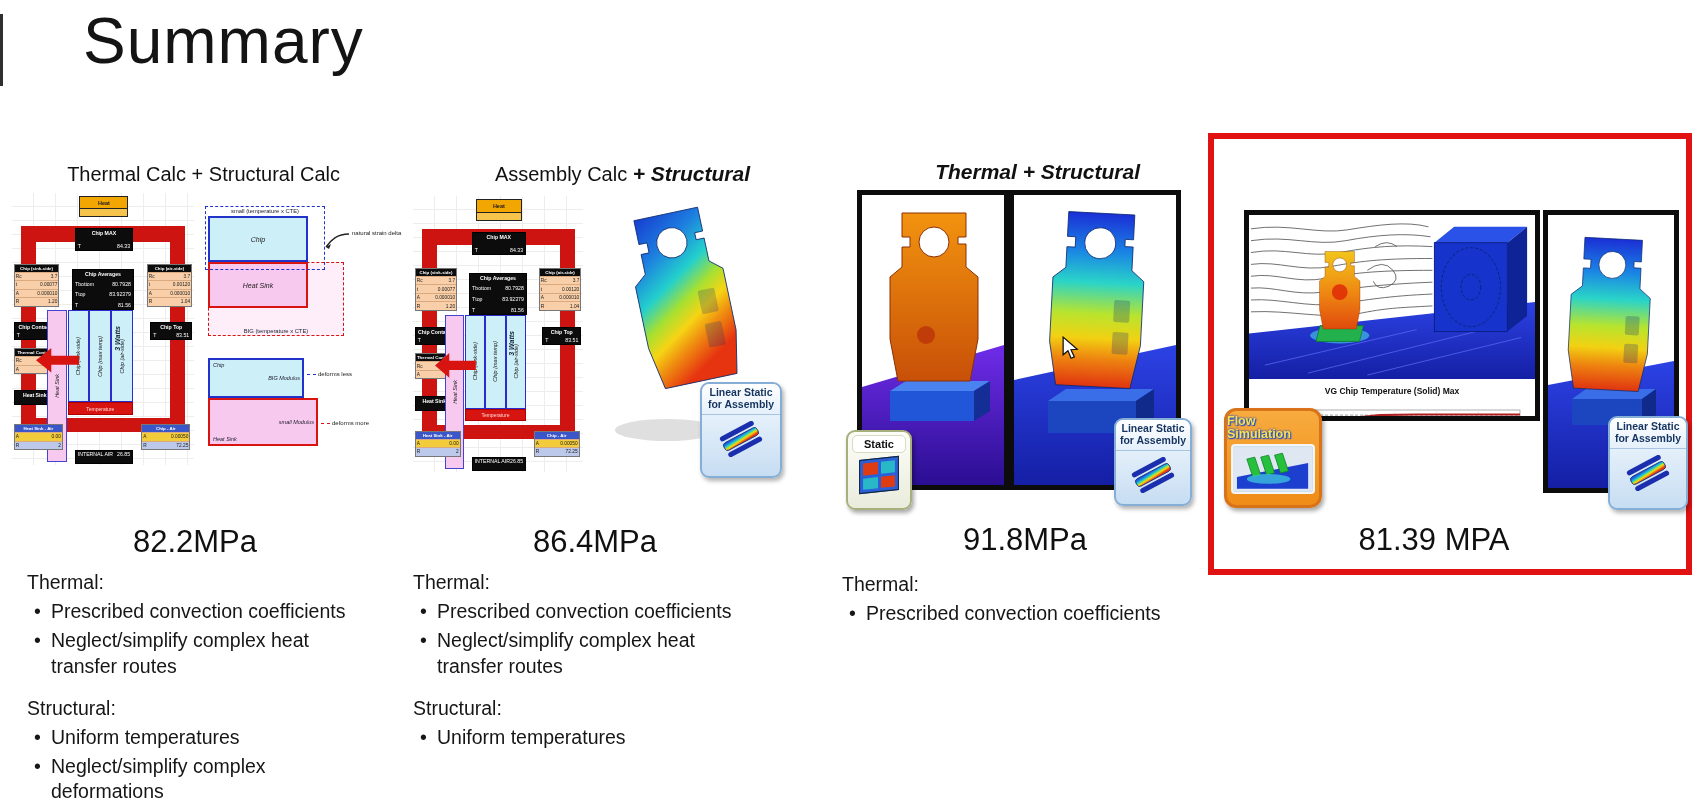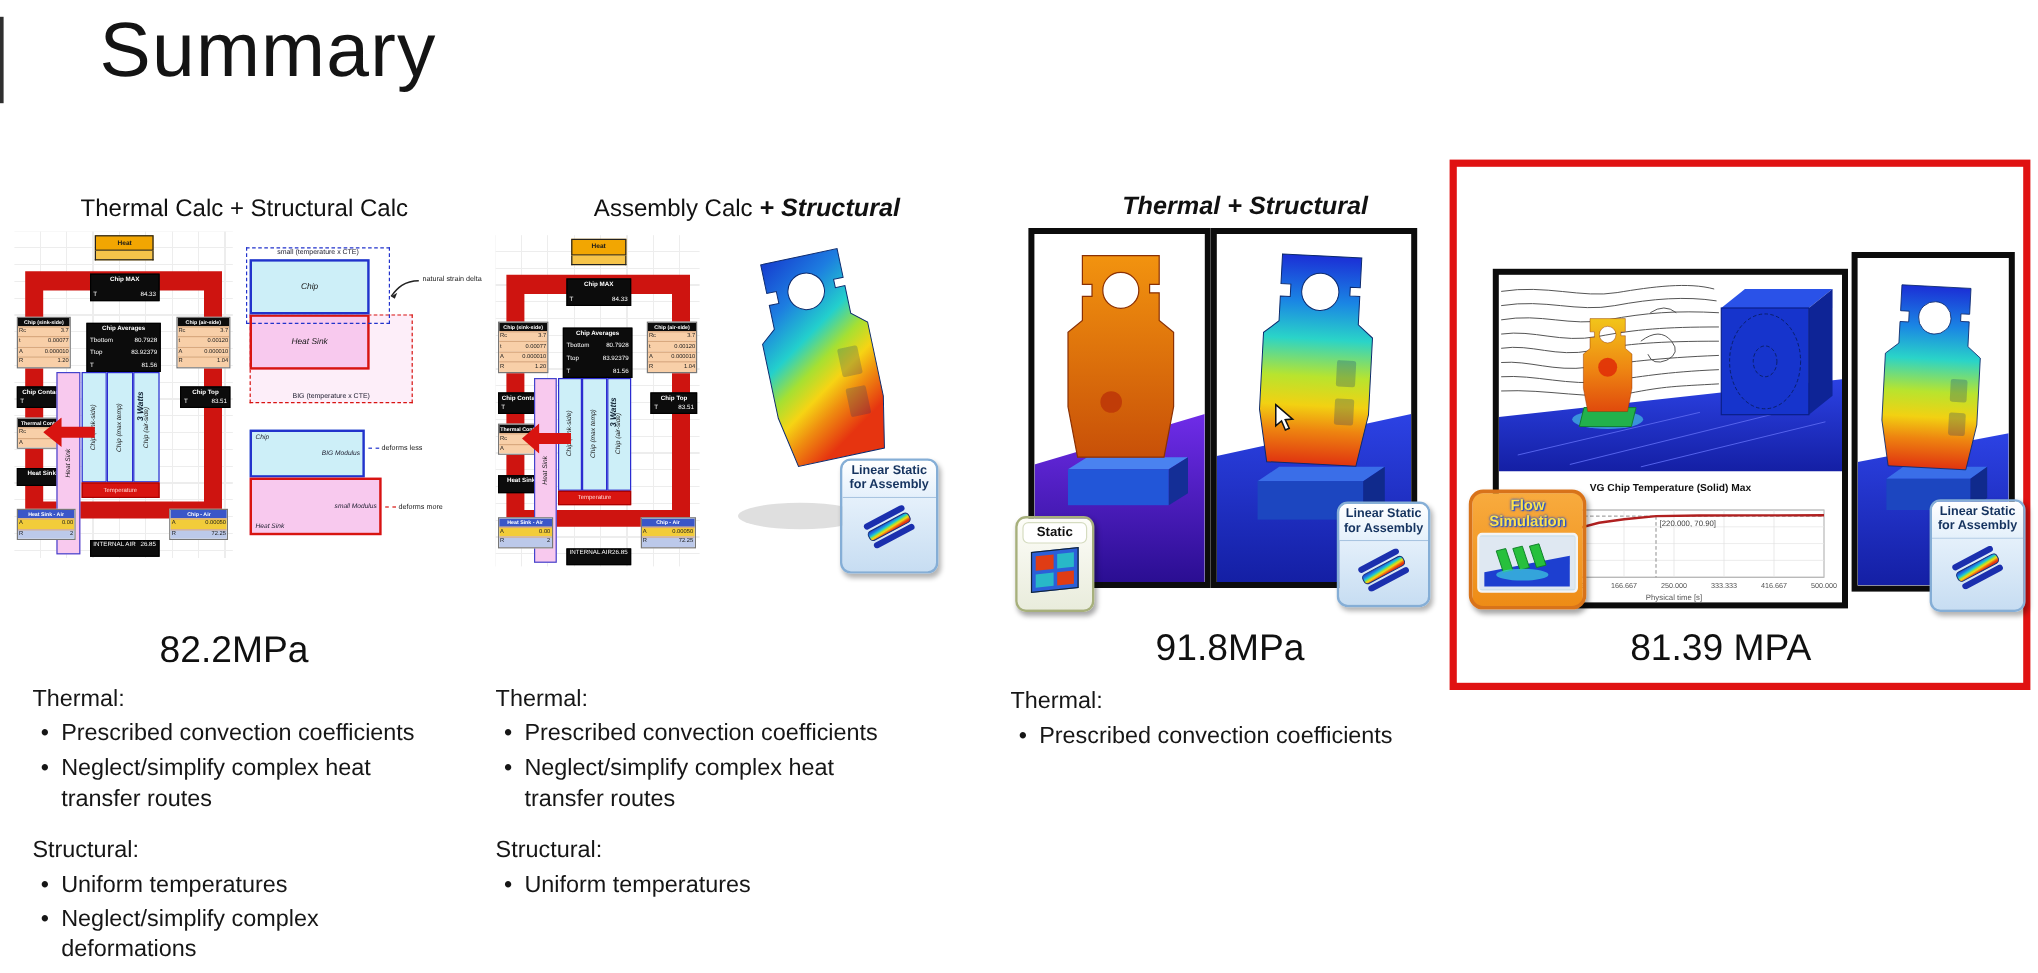--- a/index.html
+++ b/index.html
@@ -67,21 +67,21 @@
   .ls-icon{display:block;margin:6px auto 0;width:46px;height:36px}
   .thermal-badge{background:linear-gradient(180deg,#fdfdf8,#e9ecdc);border:2px solid #a7b07c;border-radius:9px;
      box-shadow:2px 3px 4px rgba(0,0,0,.35);box-sizing:border-box;overflow:hidden}
   .tb-label{margin:3px 4px 0;background:#fff;border-radius:5px;border:1px solid #d5dcc0;font-weight:700;
      font-size:11px;text-align:center;padding:2px 0;color:#111}
   .tb-icon{margin:5px auto;width:40px;height:34px;background:#2b5fd8;border:1px solid #123;
      transform:rotate(-6deg) skewX(-6deg);display:grid;grid-template-columns:1fr 1fr;gap:3px;padding:3px;box-sizing:border-box}
   .tb-a{background:#e03c14}.tb-b{background:#28b8c8}.tb-c{background:#28b8c8}.tb-d{background:#e03c14}
   .flow-badge{background:linear-gradient(180deg,#f8ab3e,#ee8c16);border:3px solid #d8731a;border-radius:12px;
      box-shadow:2px 3px 4px rgba(0,0,0,.35);box-sizing:border-box;overflow:hidden}
-  .fb-text{font-weight:700;font-size:12.5px;line-height:1.05;text-align:center;color:#ffe14a;
+  .fb-text{font-weight:700;font-size:12.5px;line-height:1.05;color:#ffe14a;
      text-shadow:0 0 2px #2050d0,0 0 2px #2050d0,1px 1px 1px #2050d0;padding-top:4px}
   .fb-img{display:block;margin:3px auto 0;width:86%;border:2px solid #f4f4f4;border-radius:4px;background:#cfe0ea}
   
   .chart-block{padding-top:1px}
   .chart-title{font-weight:700;font-size:8.5px;text-align:center;padding-top:2px;color:#111}
 </style>
 </head>
 <body>
 
 <svg width="0" height="0" style="position:absolute" aria-hidden="true">
@@ -488,20 +488,21 @@
   </div>
   <svg class="ls-icon" viewBox="0 0 44 34">
     <g transform="rotate(-28 22 17)">
       <rect x="4" y="6" width="36" height="5" rx="2.5" fill="#1b2fae"></rect>
       <rect x="4" y="13" width="36" height="8" rx="3" fill="url(#grad-fea1)" stroke="#16307a" stroke-width="0.8"></rect>
       <rect x="4" y="23" width="36" height="5" rx="2.5" fill="#1b2fae"></rect>
     </g>
   </svg>
 </div>
 
+  <div class="val abs" style="left:430px;top:524px;width:330px">86.4MPa</div>
   <div class="notes abs" style="left:413px;top:570px;width:342px">
     <div class="nheading">Thermal:</div>
     <div class="bullet">Prescribed convection coefficients</div>
     <div class="bullet">Neglect/simplify complex heat transfer routes</div>
     <div class="nheading grp2">Structural:</div>
     <div class="bullet">Uniform temperatures</div>
   </div>
 
   <div class="hdr abs" style="left:860px;top:160px;width:280px">
     <span class="hp-bi">Thermal + Structural</span>
@@ -556,21 +557,21 @@
   </svg>
 
   <div class="val abs" style="left:860px;top:522px;width:330px">91.8MPa</div>
   <div class="notes abs" style="left:842px;top:572px;width:370px">
     <div class="nheading">Thermal:</div>
     <div class="bullet">Prescribed convection coefficients</div>
   </div>
 
   <div class="redbox abs" style="left:1208px;top:133px;width:484px;height:442px"></div>
 
-  <div class="panel" style="left:1244px;top:224px;width:296px;height:283px">
+  <div class="panel" style="left:1244px;top:210px;width:296px;height:211px">
     <svg width="286" height="164" viewBox="0 0 290 166" preserveAspectRatio="none">
       <g fill="none" stroke="#2b2b2b" stroke-width="0.8" opacity="0.85">
         <path d="M2,14 C40,8 70,20 100,15 S160,6 182,12"></path>
         <path d="M2,26 C40,20 66,32 98,26 S158,18 184,22"></path>
         <path d="M2,38 C36,32 60,44 92,38 S150,30 186,32"></path>
         <path d="M2,50 C30,46 52,58 84,52 S140,44 186,44"></path>
         <path d="M2,62 C28,58 48,70 78,64 S136,56 186,56"></path>
         <path d="M2,74 C26,72 46,82 76,78 S134,70 186,68"></path>
         <path d="M2,86 C30,84 60,94 90,90 S140,82 186,80"></path>
         <path d="M2,98 C40,96 80,106 110,100 S150,94 186,92"></path>

